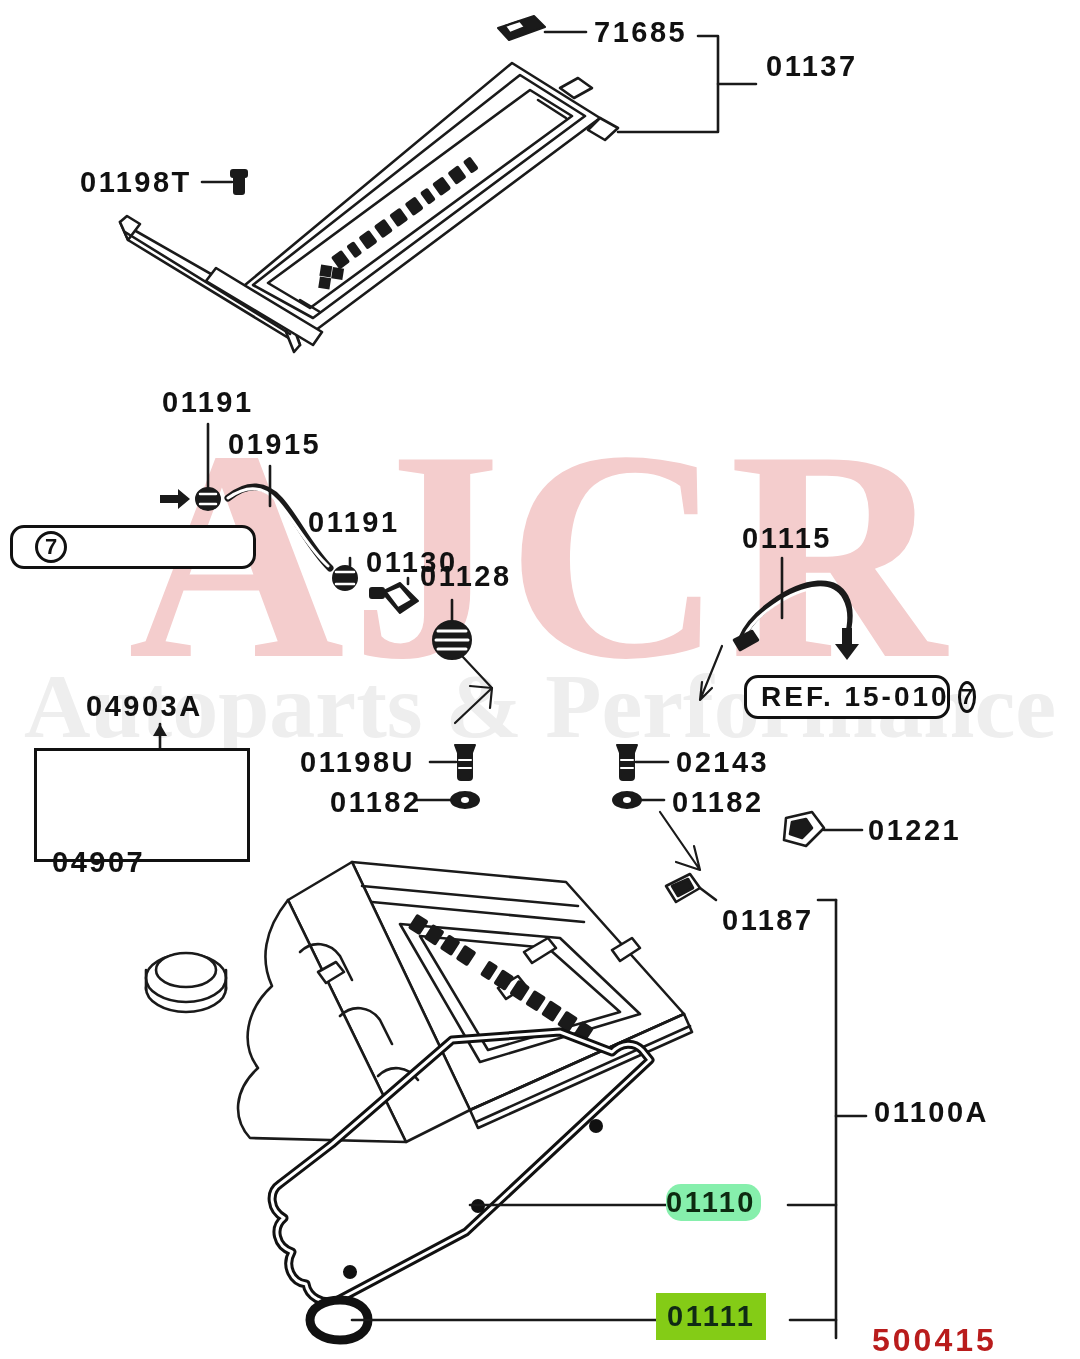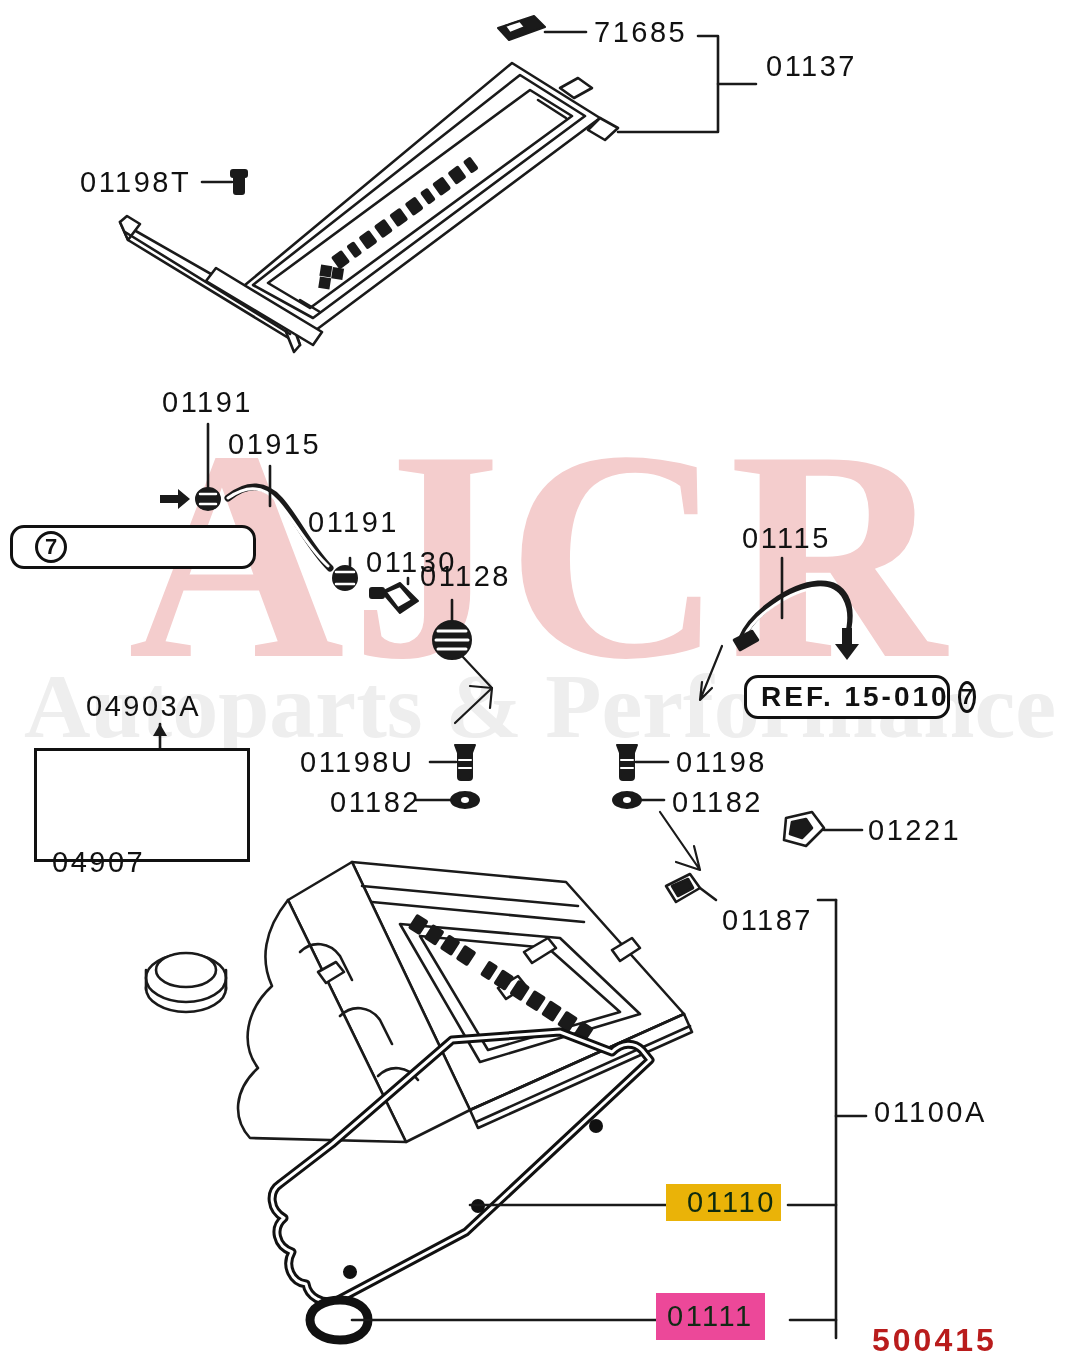--- a/index.html
+++ b/index.html
@@ -54,33 +54,34 @@
     left: 0; top: 0;
     width: 1080px;
     height: 1359px;
     pointer-events: none;
   }
   
   .lbl {
     position: absolute;
     font-family: "Liberation Sans", sans-serif;
     font-size: 29px;
-    font-weight: 400;
+    font-weight: 700;
     color: #111111;
     letter-spacing: 2.5px;
     white-space: nowrap;
     line-height: 1;
   }
   .hl-light {
-    background: #eab308;
-    padding: 2px 5px 3px 21px;
+    background: #86efac;
+    padding: 2px 5px 3px 0;
     color: #0d2a10;
+    border-radius: 15px;
   }
   .hl-dark {
-    background: #ec4899;
+    background: #84cc16;
     padding: 7px 11px 8px 11px;
     color: #102a15;
   }
   .code {
     position: absolute;
     font-family: "Liberation Sans", sans-serif;
     font-size: 32px;
     font-weight: 700;
     letter-spacing: 3px;
     color: #b91c1c;
@@ -427,21 +428,21 @@
   <div class="lbl" style="left:228px; top:430px;">01915</div>
   <div class="lbl" style="left:308px; top:508px;">01191</div>
   <div class="lbl" style="left:366px; top:548px;">01130</div>
   <div class="lbl" style="left:420px; top:562px;">01128</div>
 
   <div class="lbl" style="left:742px; top:524px;">01115</div>
 
   <div class="lbl" style="left:300px; top:748px;">01198U</div>
   <div class="lbl" style="left:330px; top:788px;">01182</div>
 
-  <div class="lbl" style="left:676px; top:748px;">01198</div>
+  <div class="lbl" style="left:676px; top:748px;">02143</div>
   <div class="lbl" style="left:672px; top:788px;">01182</div>
   <div class="lbl" style="left:868px; top:816px;">01221</div>
 
   <div class="lbl" style="left:722px; top:906px;">01187</div>
   <div class="lbl" style="left:874px; top:1098px;">01100A</div>
 
   <div class="lbl" style="left:666px; top:1188px;">
     <span class="hl-light">01110</span>
   </div>
   <div class="lbl" style="left:656px; top:1302px;">

